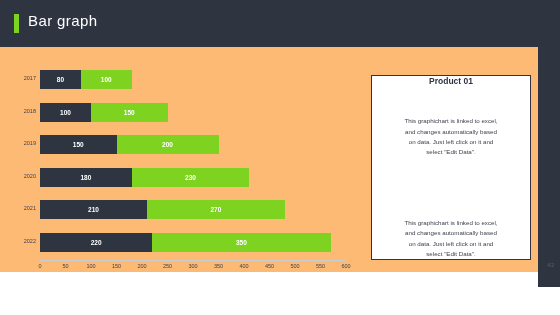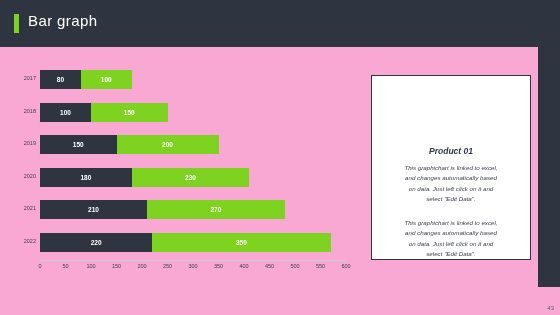--- a/index.html
+++ b/index.html
@@ -1,21 +1,21 @@
 <!DOCTYPE html>
 <html><head>
 <meta charset="utf-8">
 <style>
   html,body{margin:0;padding:0;}
   body{
     width:560px;height:315px;overflow:hidden;
     background:#ffffff;
     font-family:"Liberation Sans", sans-serif;
   }
-  .slide{position:relative;width:560px;height:315px;background:#f9a8d4;}
+  .slide{position:relative;width:560px;height:272px;background:#fdba74;}
 
   
   .header{position:absolute;left:0;top:0;width:560px;height:47px;background:#2e3440;}
   .header-accent{position:absolute;left:14px;top:14px;width:5px;height:19px;background:#7ed321;}
   .header-title{
     position:absolute;left:28px;top:12px;
     color:#ffffff;font-size:15px;letter-spacing:.4px;font-weight:400;
   }
 
   
@@ -54,21 +54,21 @@
   .xticks{position:absolute;left:26px;top:203px;right:0;height:12px;}
   .xtick{
     position:absolute;font-size:5.5px;color:#3b3f4a;transform:translateX(-50%);
   }
 
   
   .card{
     position:absolute;left:371px;top:75px;width:160px;height:185px;
     background:#ffffff;border:1px solid #2e3440;
     box-sizing:border-box;padding:0 30px;
-    display:flex;flex-direction:column;justify-content:flex-end;font-style:italic;
+    display:flex;flex-direction:column;justify-content:space-between;
   }
   .card h3{
     margin:0 0 7px 0;text-align:center;font-size:8.5px;color:#2e3440;font-weight:bold;
   }
   .card h3.green{color:#7ed321;}
   .card p{
     margin:0;text-align:center;font-size:6.2px;line-height:1.65;color:#3b3f4a;
   }
   .card .gap{height:14px;}
 </style>

